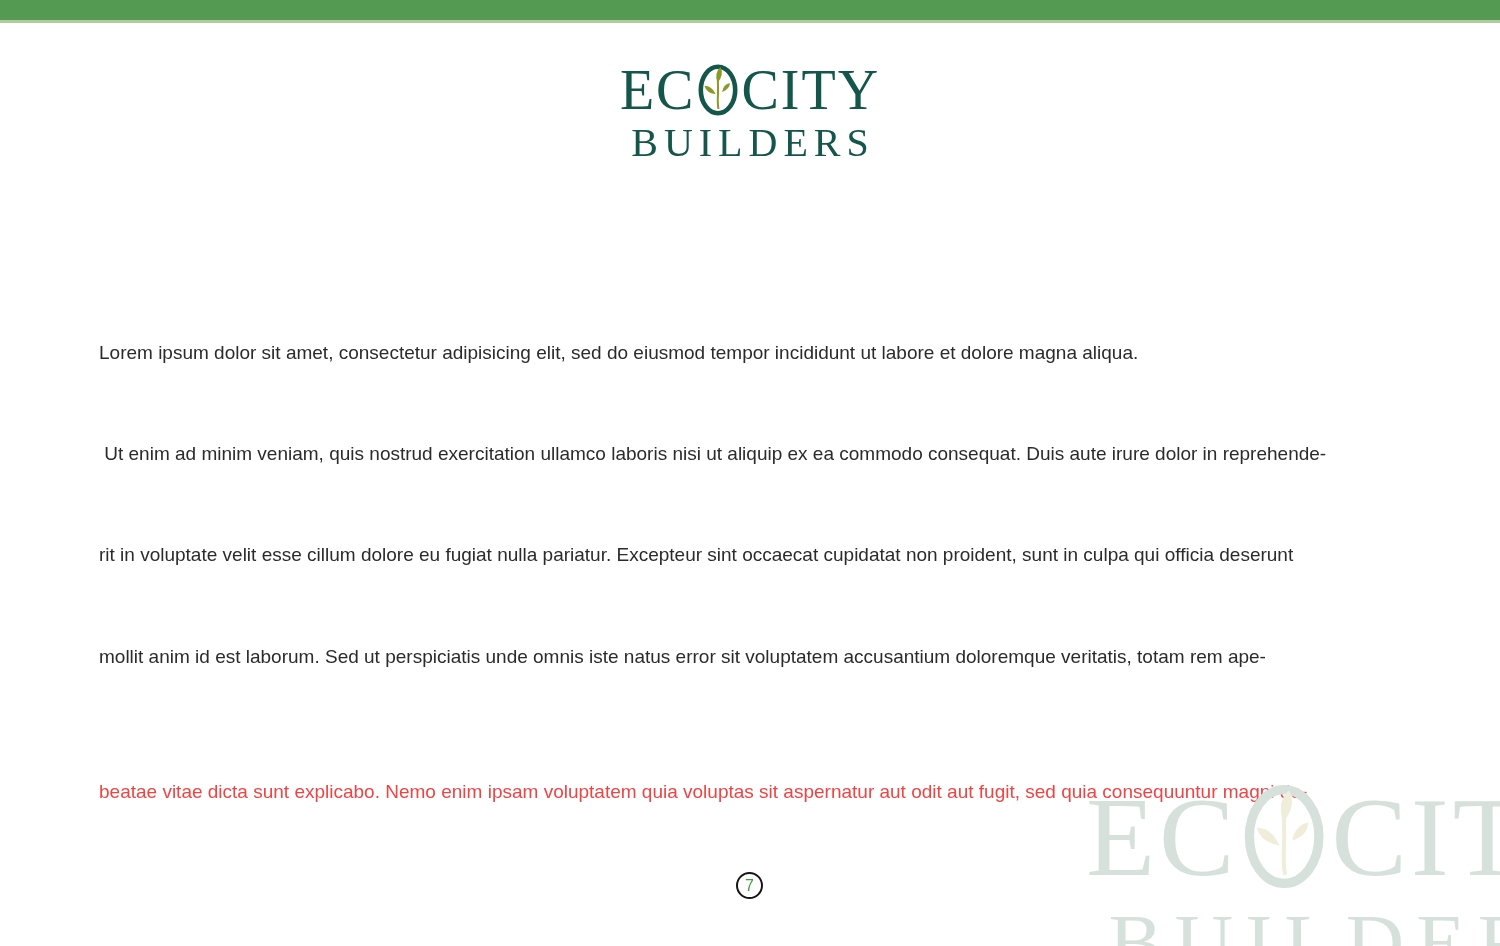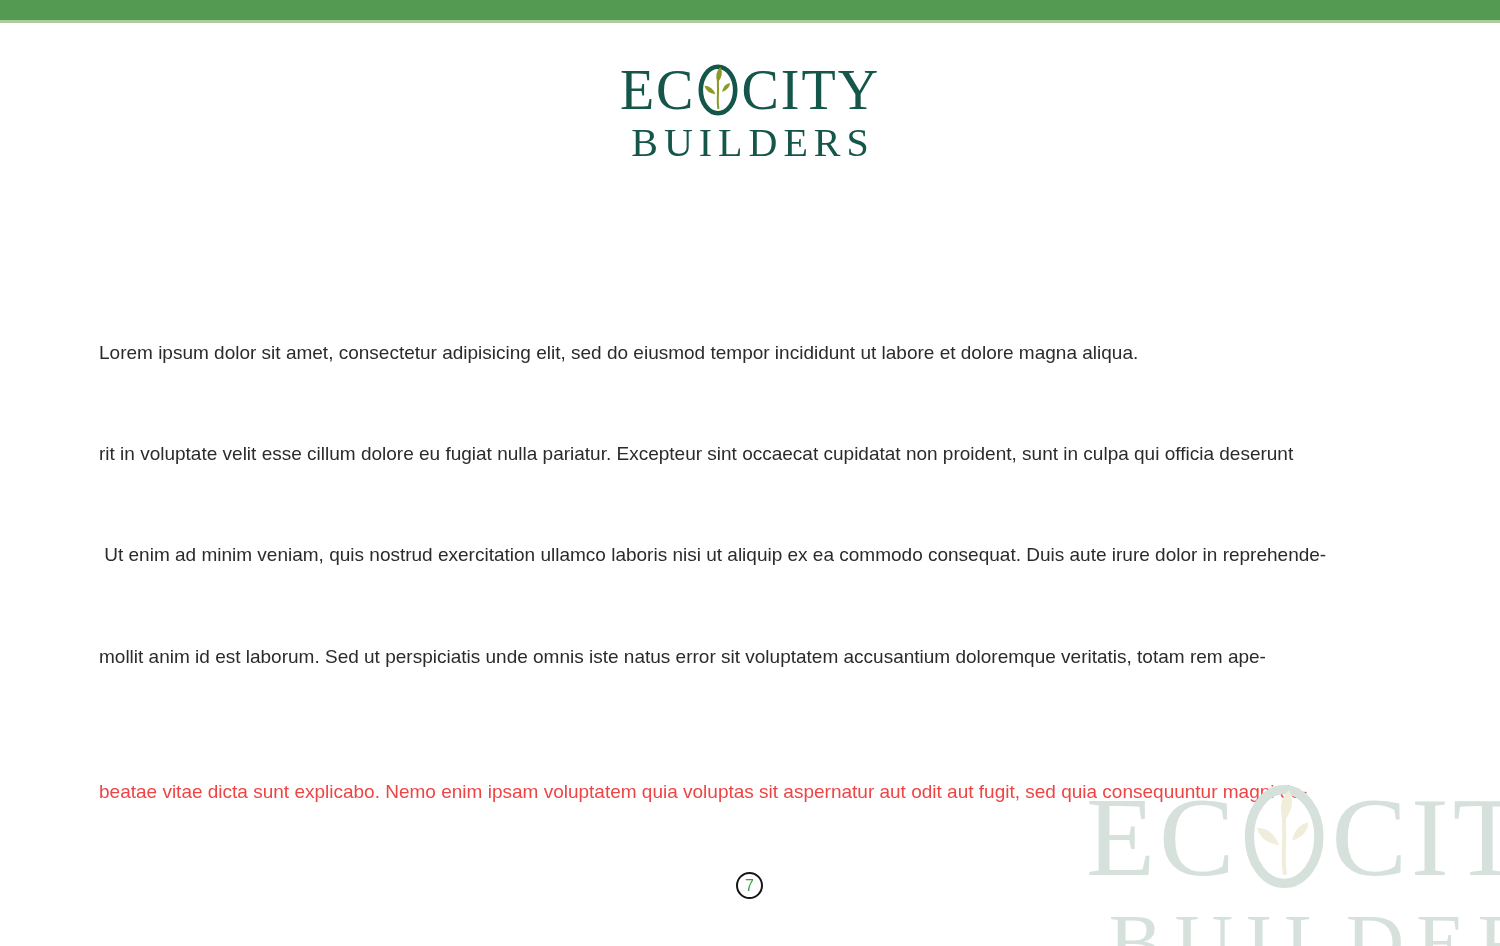--- a/index.html
+++ b/index.html
@@ -136,22 +136,22 @@
           </svg>
         </span>
         <span>CITY</span>
       </div>
       <div class="logo-bottom">BUILDERS</div>
     </div>
   </header>
 
   <main class="body-text">
     <div class="line">Lorem ipsum dolor sit amet, consectetur adipisicing elit, sed do eiusmod tempor incididunt ut labore et dolore magna aliqua.</div>
+    <div class="line"> Ut enim ad minim veniam, quis nostrud exercitation ullamco laboris nisi ut aliquip ex ea commodo consequat. Duis aute irure dolor in reprehende-</div>
     <div class="line">rit in voluptate velit esse cillum dolore eu fugiat nulla pariatur. Excepteur sint occaecat cupidatat non proident, sunt in culpa qui officia deserunt</div>
-    <div class="line"> Ut enim ad minim veniam, quis nostrud exercitation ullamco laboris nisi ut aliquip ex ea commodo consequat. Duis aute irure dolor in reprehende-</div>
     <div class="line">mollit anim id est laborum. Sed ut perspiciatis unde omnis iste natus error sit voluptatem accusantium doloremque veritatis, totam rem ape-</div>
 
     <div class="line green">beatae vitae dicta sunt explicabo. Nemo enim ipsam voluptatem quia voluptas sit aspernatur aut odit aut fugit, sed quia consequuntur magni do-</div>
     
     
 
     
     
     
 

